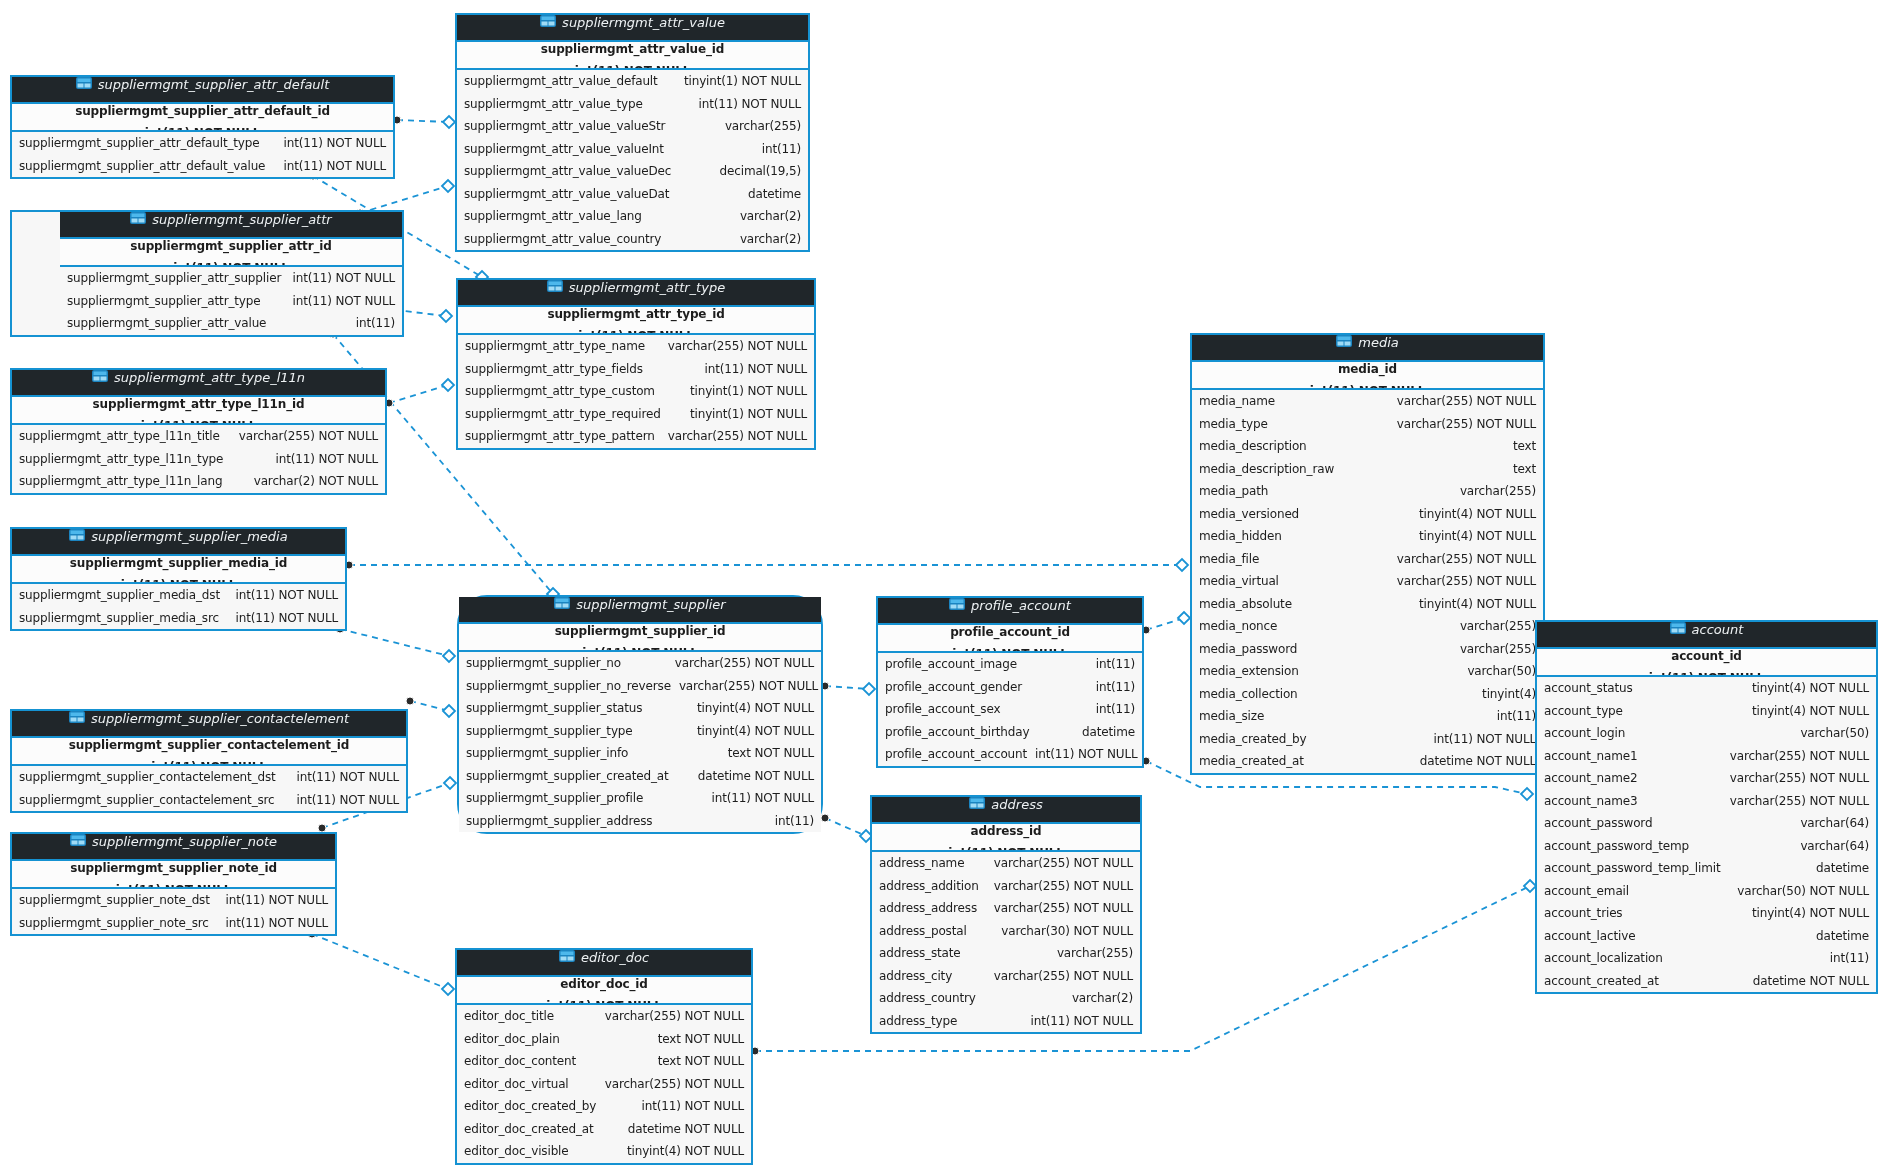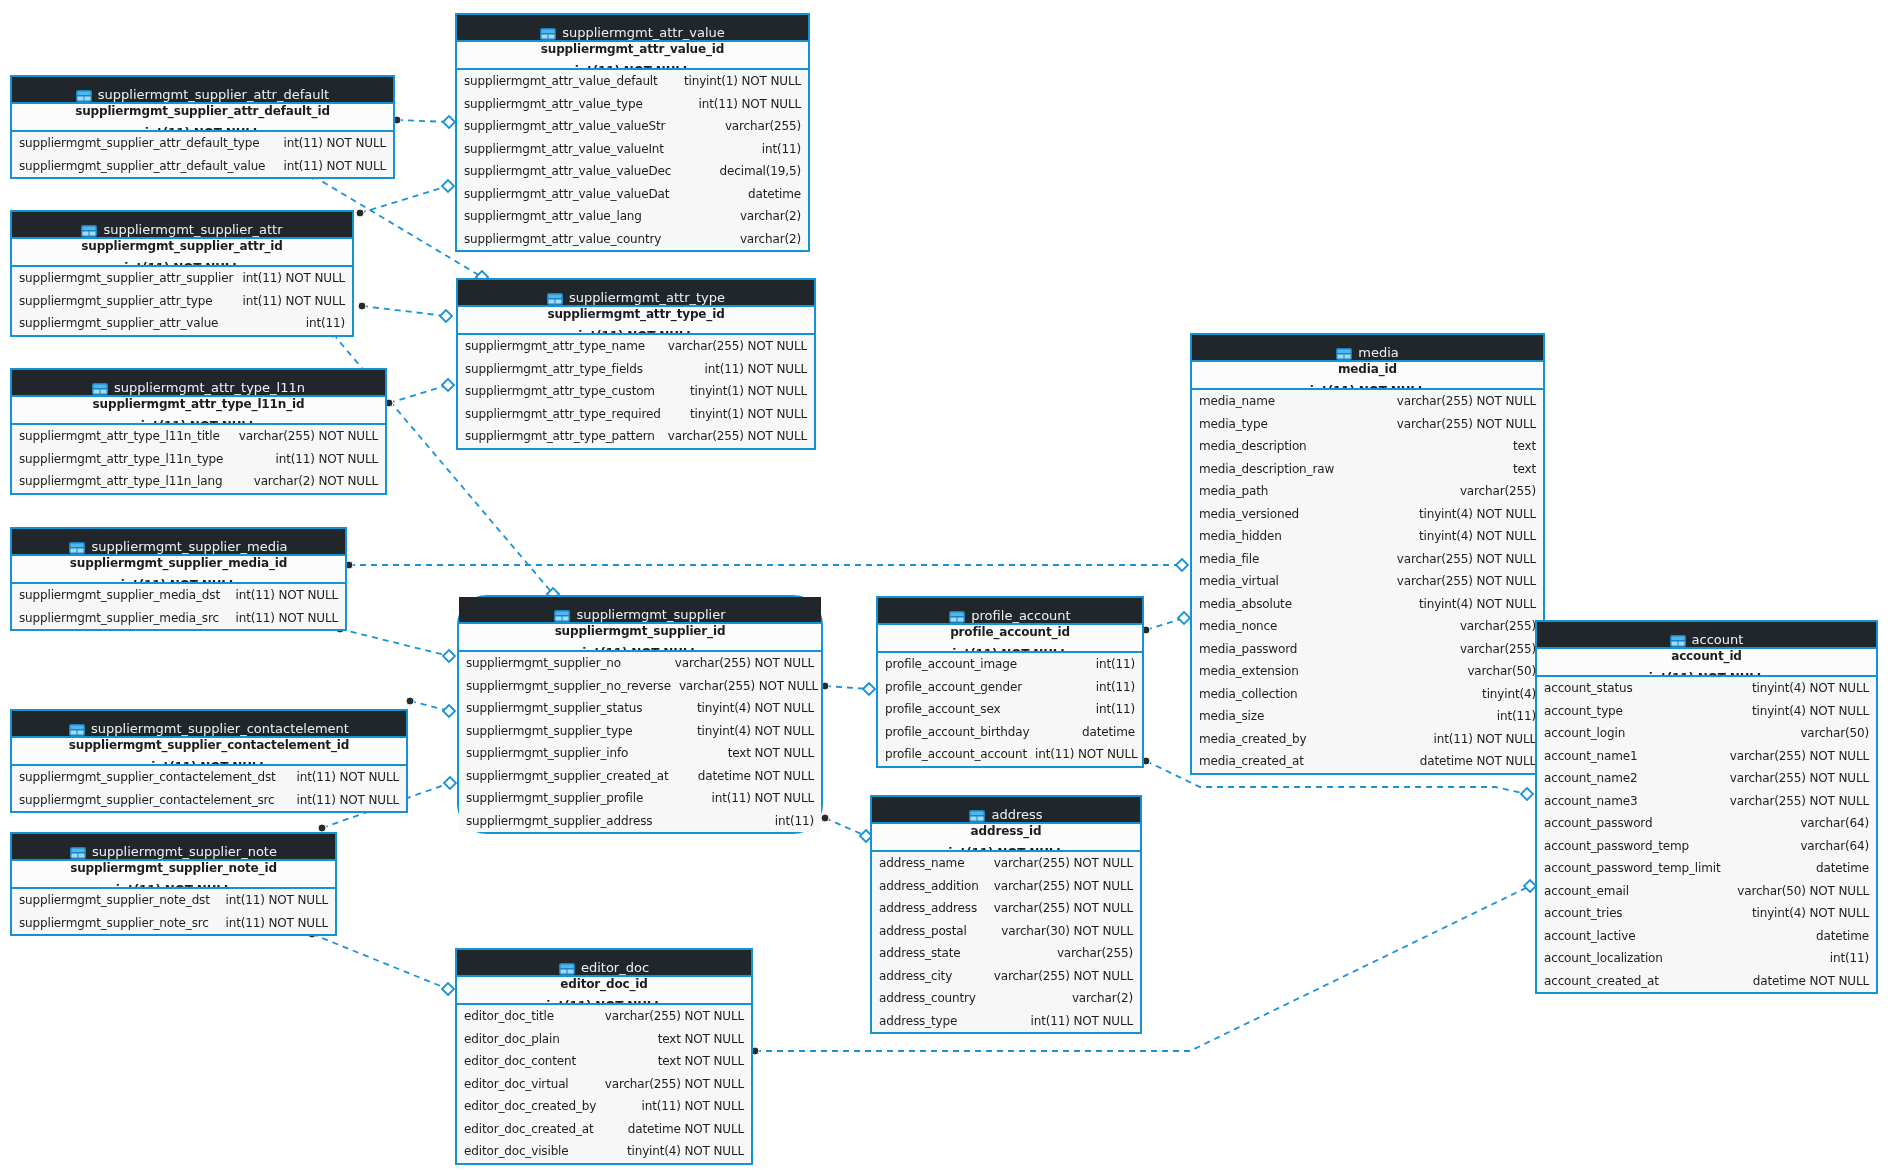--- a/index.html
+++ b/index.html
@@ -1,21 +1,21 @@
 <!DOCTYPE html>
 <html><head>
 <meta charset="utf-8">
 <style>
   html,body{margin:0;padding:0;background:#ffffff;}
   #canvas{position:relative;width:1888px;height:1170px;background:#ffffff;overflow:hidden;
           font-family:"DejaVu Sans","Liberation Sans",sans-serif;}
   #edges{position:absolute;left:0;top:0;z-index:1;}
   .tbl{position:absolute;z-index:2;border:2px solid #1592d2;background:#f7f7f7;box-sizing:border-box;}
-  .hdr{background:#20262a;color:#eef2f4;height:25px;display:flex;align-items:flex-end;justify-content:center;
-       gap:6px;font-size:13px;border-bottom:2px solid #1592d2;white-space:nowrap;overflow:hidden;}
+  .hdr{background:#20262a;color:#eef2f4;height:25px;display:flex;align-items:flex-start;justify-content:center;
+       gap:6px;font-size:13px;border-bottom:2px solid #1592d2;white-space:nowrap;overflow:hidden;font-style:italic;}
   .icon{display:inline-flex;width:16px;height:12px;flex:0 0 auto;}
   .row{display:flex;justify-content:space-between;align-items:center;gap:8px;padding:0 7px;
        white-space:nowrap;overflow:hidden;font-size:12px;letter-spacing:-0.15px;color:#1d1d1d;}
   .row .cname{text-align:left;}
   .row .ctype{text-align:right;}
   .pksec .row{height:26px;background:#fcfcfc;font-weight:bold;flex-direction:column;}
   .pksec{border-bottom:2px solid #1592d2;}
   .bodysec .row{height:22.5px;background:#f7f7f7;}
   .edge{fill:none;stroke:#1a93d5;stroke-width:1.8;stroke-dasharray:6 5;}
   .edot{fill:#2a2a2a;stroke:#fdfdfd;stroke-width:1;}
@@ -100,21 +100,21 @@
         <div class="row">
           <span class="cname">suppliermgmt_supplier_attr_default_type</span>
           <span class="ctype">int(11) NOT NULL</span>
         </div>
         <div class="row">
           <span class="cname">suppliermgmt_supplier_attr_default_value</span>
           <span class="ctype">int(11) NOT NULL</span>
         </div>
       </div>
     </div>
-    <div class="tbl" style="left: 10px; top: 210px; width: 344px;">
+    <div class="tbl" style="left: 10px; top: 210px; width: 394px; padding-left: 48px;">
       <div class="hdr">
         <span class="icon">
           <svg width="16" height="12" viewBox="0 0 16 12">
             <rect x="0" y="0" width="16" height="12" rx="2" fill="#1b84c0"></rect>
             <rect x="1.5" y="1.5" width="13" height="3.5" fill="#4db8ec"></rect>
             <rect x="1.5" y="6.5" width="6" height="4" fill="#9fdbf6"></rect>
             <rect x="8.5" y="6.5" width="6" height="4" fill="#9fdbf6"></rect>
           </svg>
         </span>
         <span>suppliermgmt_supplier_attr</span>

